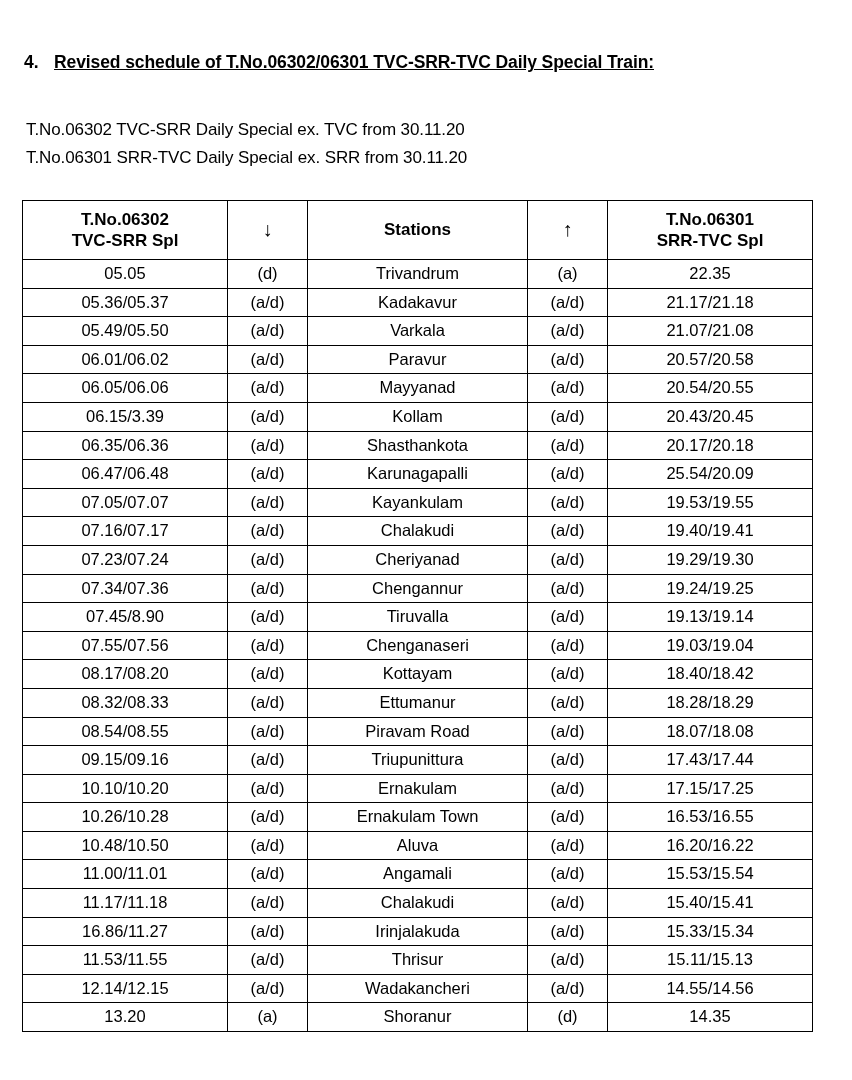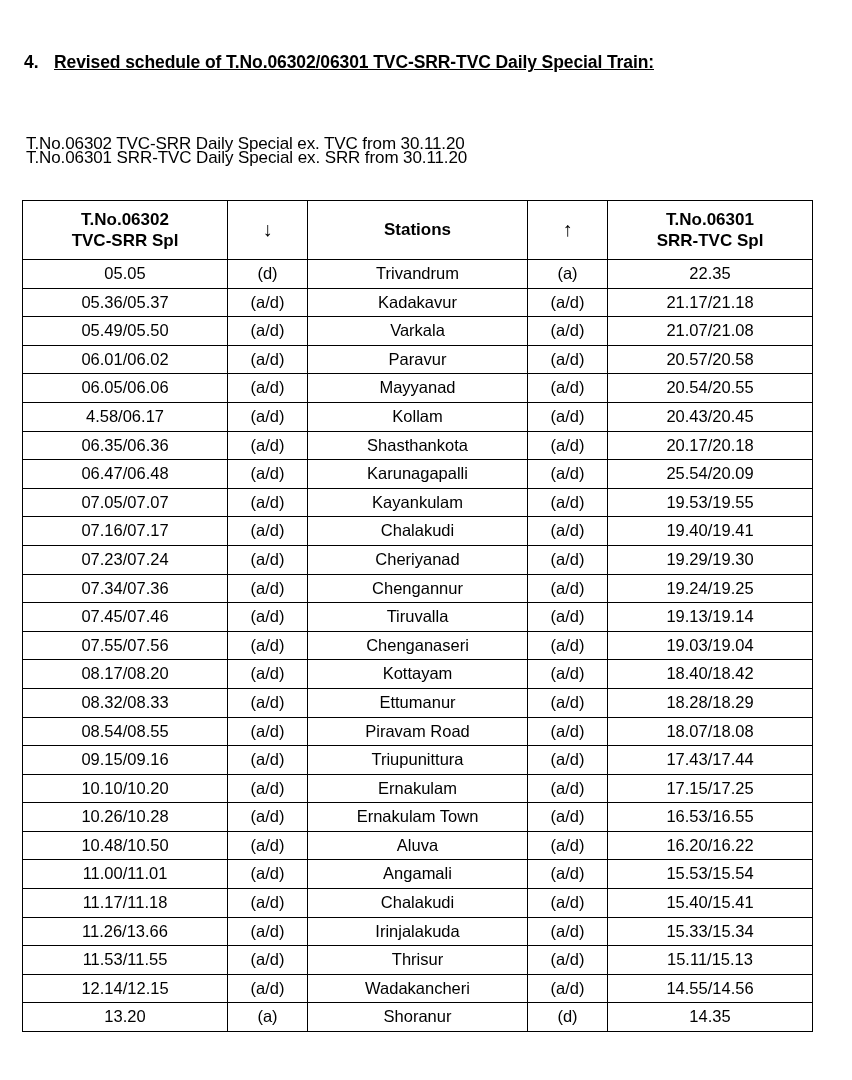--- a/index.html
+++ b/index.html
@@ -39,21 +39,21 @@
   .heading .title {
     text-decoration: underline;
   }
   .subline {
     position: absolute;
     left: 26px;
     font-size: 17px;
     letter-spacing: -0.1px;
     white-space: nowrap;
   }
-  .subline.l1 { top: 134px; }
+  .subline.l1 { top: 120px; }
   .subline.l2 { top: 148px; }
 
   .table-wrap {
     position: absolute;
     left: 22px;
     top: 200px;
     width: 790px;
   }
   table.sched {
     border-collapse: collapse;
@@ -162,21 +162,21 @@
             <td>20.57/20.58</td>
           </tr>
           <tr>
             <td>06.05/06.06</td>
             <td>(a/d)</td>
             <td>Mayyanad</td>
             <td>(a/d)</td>
             <td>20.54/20.55</td>
           </tr>
           <tr>
-            <td>4.58/06.17</td>
+            <td>06.15/3.39</td>
             <td>(a/d)</td>
             <td>Kollam</td>
             <td>(a/d)</td>
             <td>20.43/20.45</td>
           </tr>
           <tr>
             <td>06.35/06.36</td>
             <td>(a/d)</td>
             <td>Shasthankota</td>
             <td>(a/d)</td>
@@ -211,21 +211,21 @@
             <td>19.29/19.30</td>
           </tr>
           <tr>
             <td>07.34/07.36</td>
             <td>(a/d)</td>
             <td>Chengannur</td>
             <td>(a/d)</td>
             <td>19.24/19.25</td>
           </tr>
           <tr>
-            <td>07.45/07.46</td>
+            <td>07.45/8.90</td>
             <td>(a/d)</td>
             <td>Tiruvalla</td>
             <td>(a/d)</td>
             <td>19.13/19.14</td>
           </tr>
           <tr>
             <td>07.55/07.56</td>
             <td>(a/d)</td>
             <td>Chenganaseri</td>
             <td>(a/d)</td>
@@ -288,21 +288,21 @@
             <td>15.53/15.54</td>
           </tr>
           <tr>
             <td>11.17/11.18</td>
             <td>(a/d)</td>
             <td>Chalakudi</td>
             <td>(a/d)</td>
             <td>15.40/15.41</td>
           </tr>
           <tr>
-            <td>11.26/13.66</td>
+            <td>16.86/11.27</td>
             <td>(a/d)</td>
             <td>Irinjalakuda</td>
             <td>(a/d)</td>
             <td>15.33/15.34</td>
           </tr>
           <tr>
             <td>11.53/11.55</td>
             <td>(a/d)</td>
             <td>Thrisur</td>
             <td>(a/d)</td>

